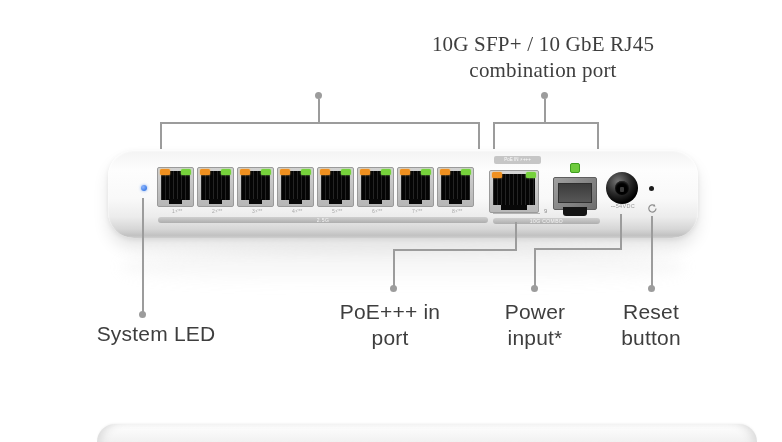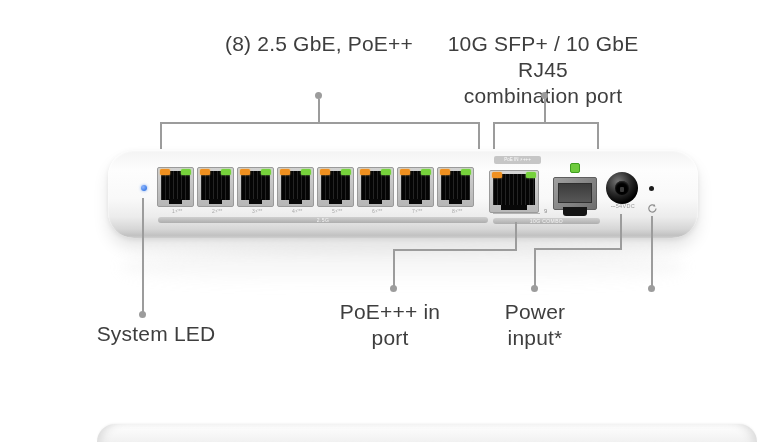--- a/index.html
+++ b/index.html
@@ -60,23 +60,22 @@
   #next-product{position:absolute;left:97px;top:424px;width:660px;height:18px;border-radius:22px 22px 0 0;
        background:linear-gradient(#ffffff,#f1f1f1);
        box-shadow:inset 10px 3px 10px -7px #d9d9d9,inset -10px 3px 10px -7px #d9d9d9,0 -1px 2px rgba(0,0,0,.04);}
 </style>
 </head>
 <body>
 
 <div id="stage">
 
   <div class="abs callout" style="left:199px;top:31px;width:240px;">
-    <div>(8) 2.5 GbE, PoE++</div>
-  </div>
-  <div class="abs callout" style="left:427px;top:31px;width:232px;">
+  </div>
+  <div class="abs callout" style="left:427px;top:31px;width:232px;font-family:Liberation Serif, serif;">
     <div>10G SFP+ / 10 GbE RJ45</div>
     <div>combination port</div>
   </div>
 
   <div class="ldot" style="left:315px;top:92px;"></div>
   <div class="lline" style="left:318px;top:99px;width:2px;height:23px;"></div>
   <div class="bracket" style="left:160px;top:122px;width:316px;height:25px;"></div>
 
   <div class="ldot" style="left:541px;top:92px;"></div>
   <div class="lline" style="left:544px;top:99px;width:2px;height:23px;"></div>
@@ -197,15 +196,19 @@
 
   <div class="abs callout" style="left:66px;top:321px;width:180px;">System LED</div>
   <div class="abs callout" style="left:465px;top:299px;width:140px;">
     <div>Power</div>
     <div>input*</div>
   </div>
   <div class="abs callout" style="left:310px;top:299px;width:160px;">
     <div>PoE+++ in</div>
     <div>port</div>
   </div>
+  <div class="abs callout" style="left:581px;top:299px;width:140px;">
+    <div>Reset</div>
+    <div>button</div>
+  </div>
 
   <div id="next-product"></div>
 </div>
 
 </body></html>

